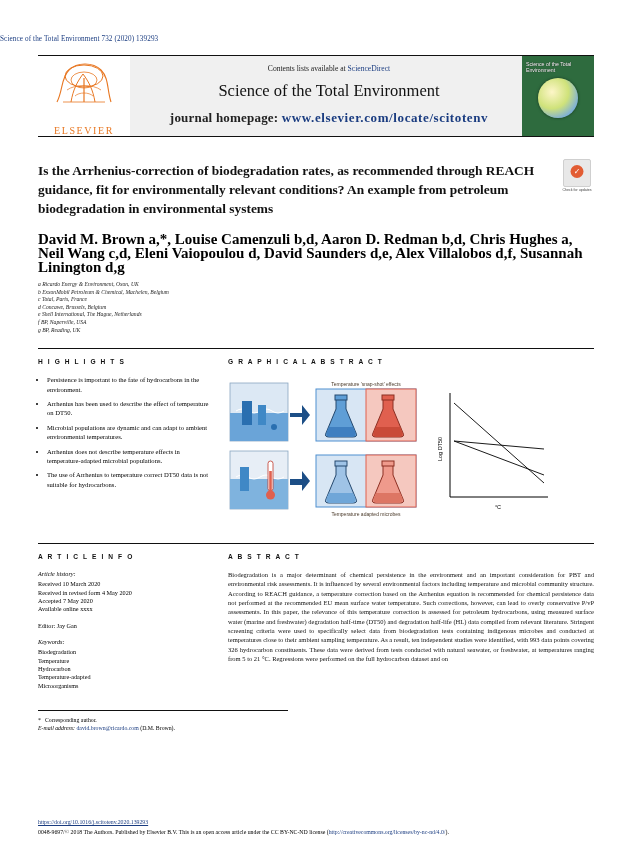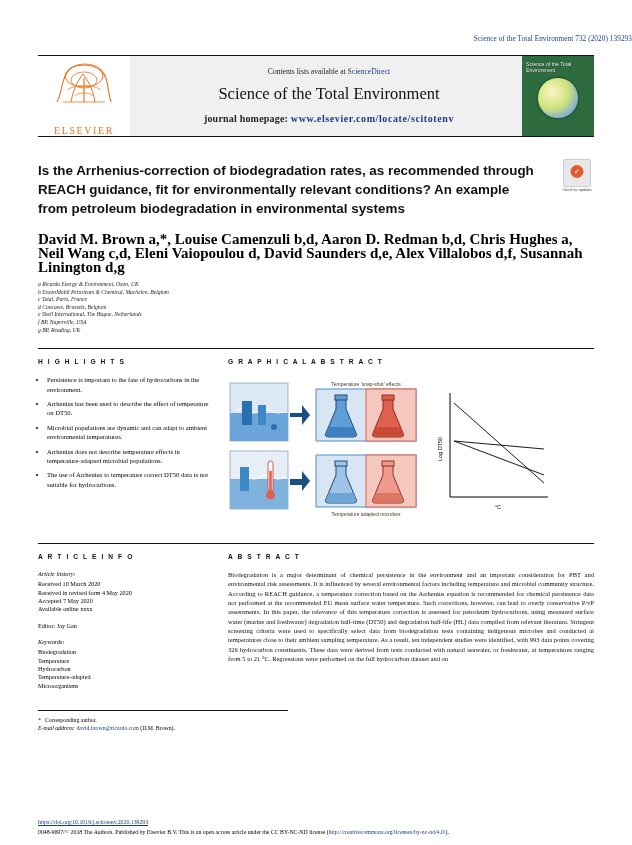--- a/index.html
+++ b/index.html
@@ -17,21 +17,21 @@
   .page {
     position: relative;
     width: 632px;
     height: 845px;
     padding: 0;
     box-sizing: border-box;
   }
 
   
   .journal-ref {
-    text-align: right;
+    text-align: left;
     font-size: 7.2px;
     color: #1a3c80;
     margin-top: 35px;
     letter-spacing: .1px;
     font-family: "Liberation Serif", serif;
   }
 
   
   .masthead {
     margin: 12px 38px 0 38px;
@@ -78,21 +78,21 @@
   .contents-line .sd {
     color: #1a3c80;
   }
   .journal-title {
     font-size: 16.5px;
     margin: 8px 0 9px 0;
     color: #111;
     font-family: "Liberation Serif", serif;
   }
   .homepage-line {
-    font-size: 10px;
+    font-size: 13px;
     color: #222;
     letter-spacing: .2px;
   }
   .homepage-line b {
     font-weight: bold;
   }
   .homepage-line .url {
     color: #1a3c80;
     letter-spacing: .6px;
     font-weight: bold;
@@ -133,21 +133,21 @@
   .title-block {
     margin: 24px 38px 0 38px;
     position: relative;
   }
   h1.paper-title {
     font-size: 13.4px;
     line-height: 19px;
     font-weight: bold;
     margin: 0;
     padding-right: 58px;
-    font-family: Liberation Sans, sans-serif;
+    font-family: Liberation Serif, serif;
     color: #111;
   }
   .crossmark {
     position: absolute;
     right: 0;
     top: -2px;
     width: 34px;
     text-align: center;
   }
   .cm-box {

